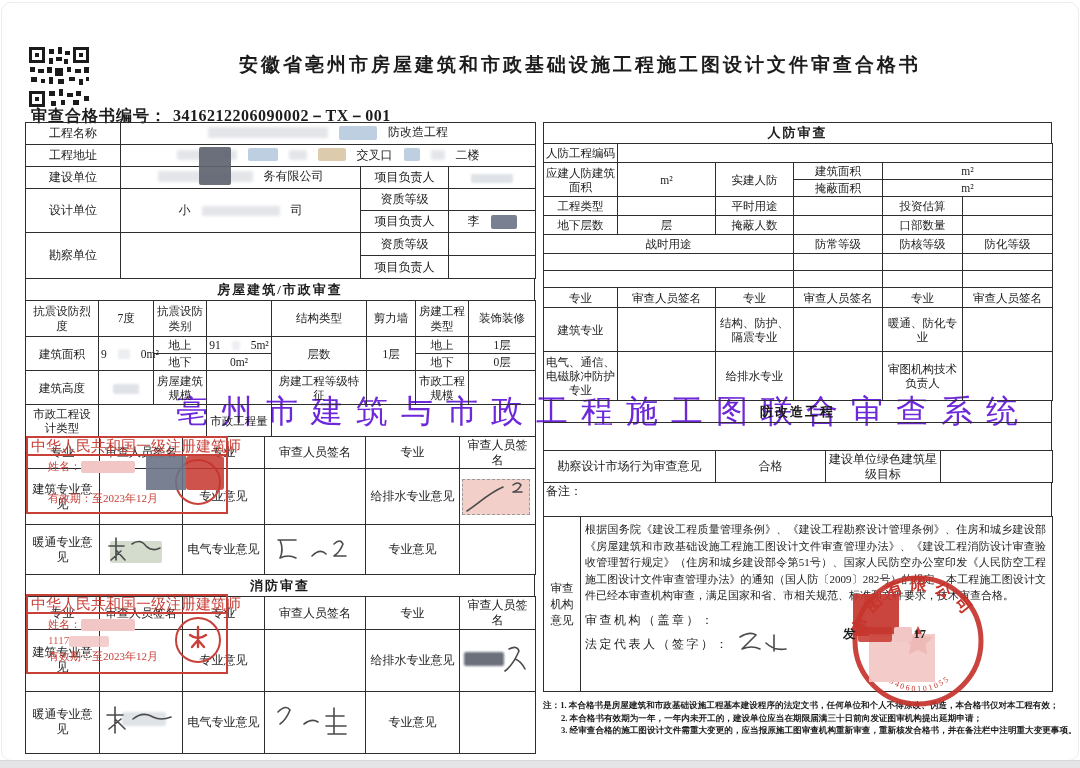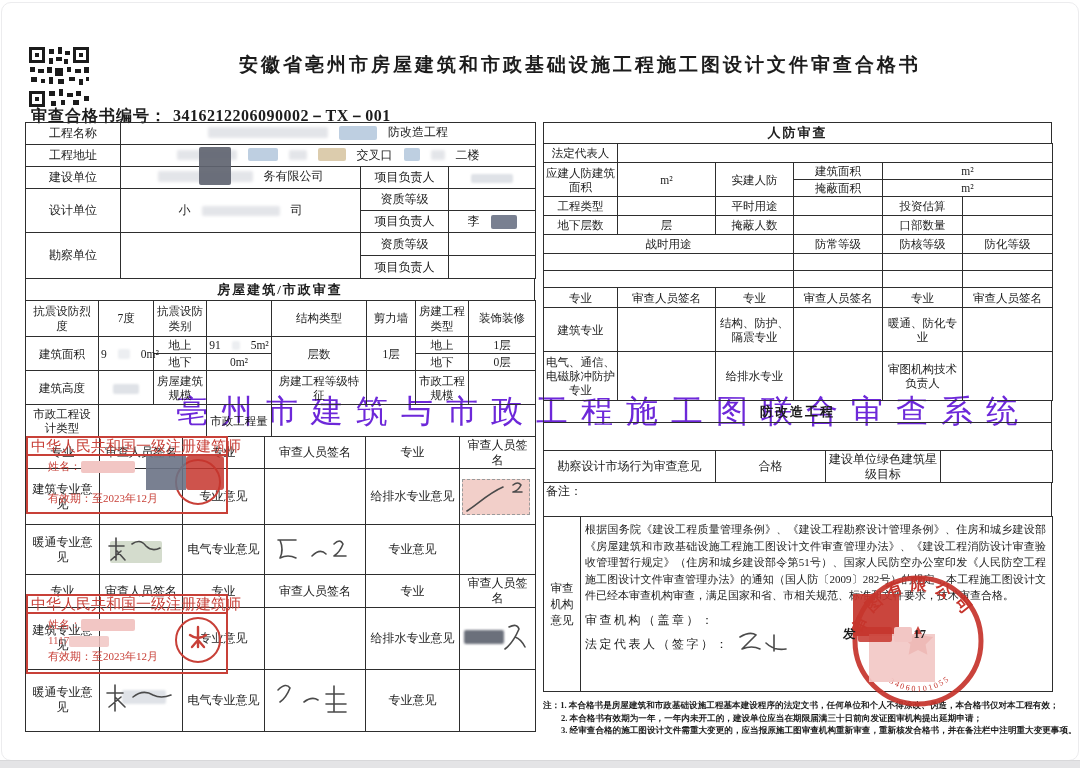--- a/index.html
+++ b/index.html
@@ -321,20 +321,27 @@
             <path class="sigpath" d="M8 10 h18 M10 10 q4 10 0 18 q8 -4 16 0"></path>
                 <path class="sigpath" d="M42 26 q8 -8 14 -2 M64 14 q6 -6 9 0 q-3 8 -9 12 h12"></path>
           </svg>
         </td>
         <td><span>专业意见</span></td>
         <td></td>
       </tr>
     </tbody>
       </table>
 
+    <table class="tblock sec-hdr">
+      <tbody>
+          <tr style="height:22px">
+            <td><span>消防审查</span></td>
+          </tr>
+    </tbody>
+      </table>
     <table class="tblock">
       <colgroup>
           <col style="width:74px">
           <col style="width:83px">
           <col style="width:82px">
           <col style="width:101px">
           <col style="width:94px">
           <col style="width:76px">
         </colgroup>
       <tbody>
@@ -425,21 +432,21 @@
       <colgroup>
           <col style="width:74px">
           <col style="width:98px">
           <col style="width:78px">
           <col style="width:89px">
           <col style="width:80px">
           <col style="width:90px">
         </colgroup>
       <tbody>
           <tr style="height:19px">
-        <td><span>法定代表人</span></td>
+        <td><span>人防工程编码</span></td>
         <td colspan="5"></td>
       </tr>
       <tr style="height:17px">
         <td rowspan="2"><span>应建人防建筑面积</span></td>
         <td rowspan="2"><span>m²</span></td>
         <td rowspan="2"><span>实建人防</span></td>
         <td><span>建筑面积</span></td>
         <td colspan="2"><span>m²</span></td>
       </tr>
       <tr style="height:17px">

